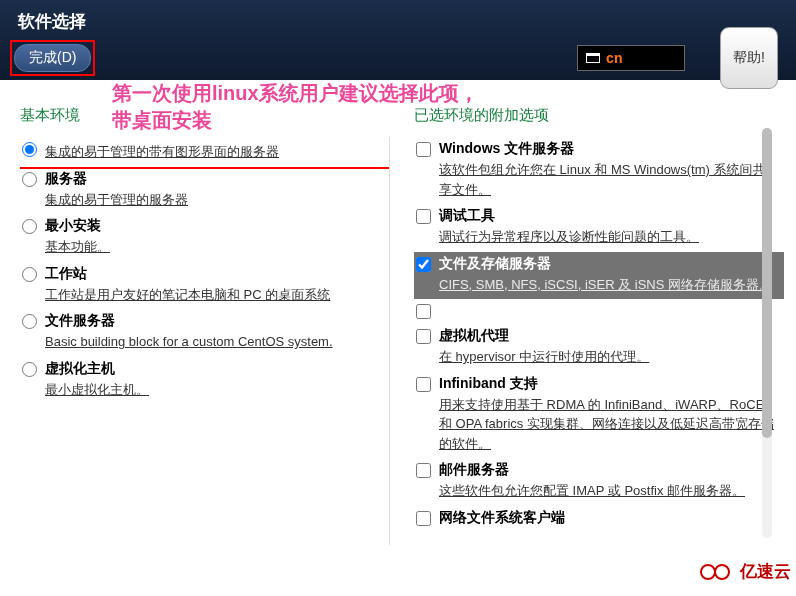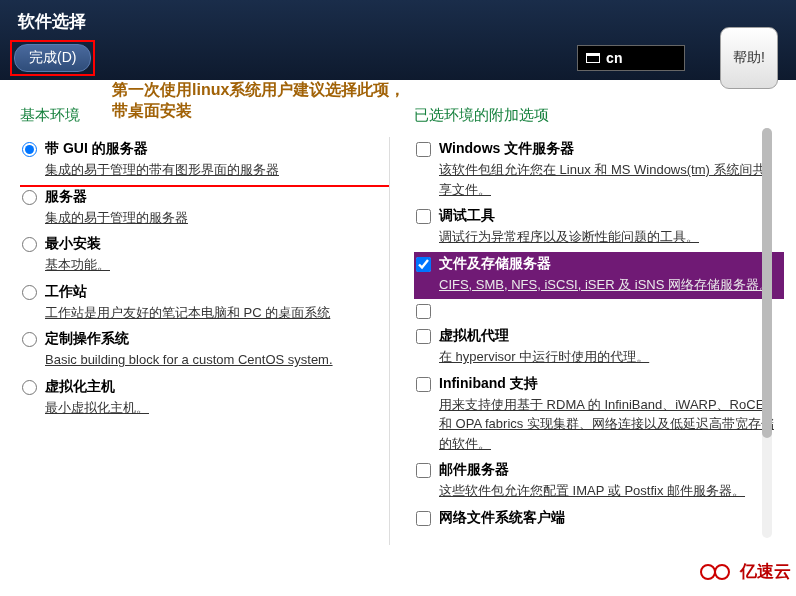--- a/index.html
+++ b/index.html
@@ -50,21 +50,21 @@
       border: 1px solid #5a7bb0;
       border-radius: 13px;
       color: #fff;
       font-size: 14px;
       padding: 4px 14px;
       cursor: pointer;
     }
     .lang-box {
       background: #000;
       border: 1px solid #666;
-      color: #ffffff;
+      color: #f97316;
       display: flex;
       align-items: center;
       gap: 6px;
       padding: 4px 8px;
       width: 108px;
       height: 26px;
       font-weight: bold;
       font-size: 14px;
     }
     .keyboard-icon {
@@ -81,22 +81,22 @@
       background: linear-gradient(to bottom, #fff, #e0e0e0);
       border: 1px solid #a0a0a0;
       border-radius: 9px;
       color: #333;
       font-size: 14px;
       padding: 21px 12px;
       cursor: pointer;
     }
     .annotation {
       position: absolute;
-      color: #a16207;
-      font-size: 16px;
+      color: #ec4899;
+      font-size: 20px;
       font-weight: bold;
     }
     .annotation .line2 { font-weight: bold; }
     .content {
       display: flex;
       padding: 0px 12px 12px 20px;
       gap: 24px;
     }
     .column {
       flex: 1;
@@ -120,21 +120,21 @@
       align-items: flex-start;
       gap: 8px;
       padding: 3px 6px 5px 2px;
       cursor: pointer;
     }
     .option.highlighted {
       border: 2px solid #ff0000;
       margin: -2px;
     }
     .option.selected-addon {
-      background: #701a75;
+      background: #737373;
       color: #fff;
     }
     .option.selected-addon .desc { color: #eaeaea; }
     input[type="radio"], input[type="checkbox"] {
       width: 15px;
       height: 15px;
       margin-top: 2px;
       flex-shrink: 0;
     }
     .opt-content { flex: 1; }
@@ -218,21 +218,20 @@
 
 <div class="content" style="margin-top:18px;">
   <div class="column" style="width:370px; flex:0 0 370px;">
     <div class="col-header">基本环境</div>
     <div class="scroll-area">
 
       <div id="base-env-container">
           <div class="option highlighted">
     <input type="radio" name="base-env" checked="" style="">
     <div class="opt-content">
-      <div class="opt-title">带 GUI 的服务器</div>
       <div class="desc">集成的易于管理的带有图形界面的服务器</div>
     </div>
           </div>
           <div class="option">
     <input type="radio" name="base-env" style="">
     <div class="opt-content">
       <div class="opt-title">服务器</div>
       <div class="desc">集成的易于管理的服务器</div>
     </div>
           </div>
@@ -246,21 +245,21 @@
           <div class="option">
     <input type="radio" name="base-env" style="">
     <div class="opt-content">
       <div class="opt-title">工作站</div>
       <div class="desc">工作站是用户友好的笔记本电脑和 PC 的桌面系统</div>
     </div>
           </div>
           <div class="option">
     <input type="radio" name="base-env" style="">
     <div class="opt-content">
-      <div class="opt-title">定制操作系统</div>
+      <div class="opt-title">文件服务器</div>
       <div class="desc">Basic building block for a custom CentOS system.</div>
     </div>
           </div>
           <div class="option">
     <input type="radio" name="base-env" style="">
     <div class="opt-content">
       <div class="opt-title">虚拟化主机</div>
       <div class="desc">最小虚拟化主机。</div>
     </div>
           </div>

